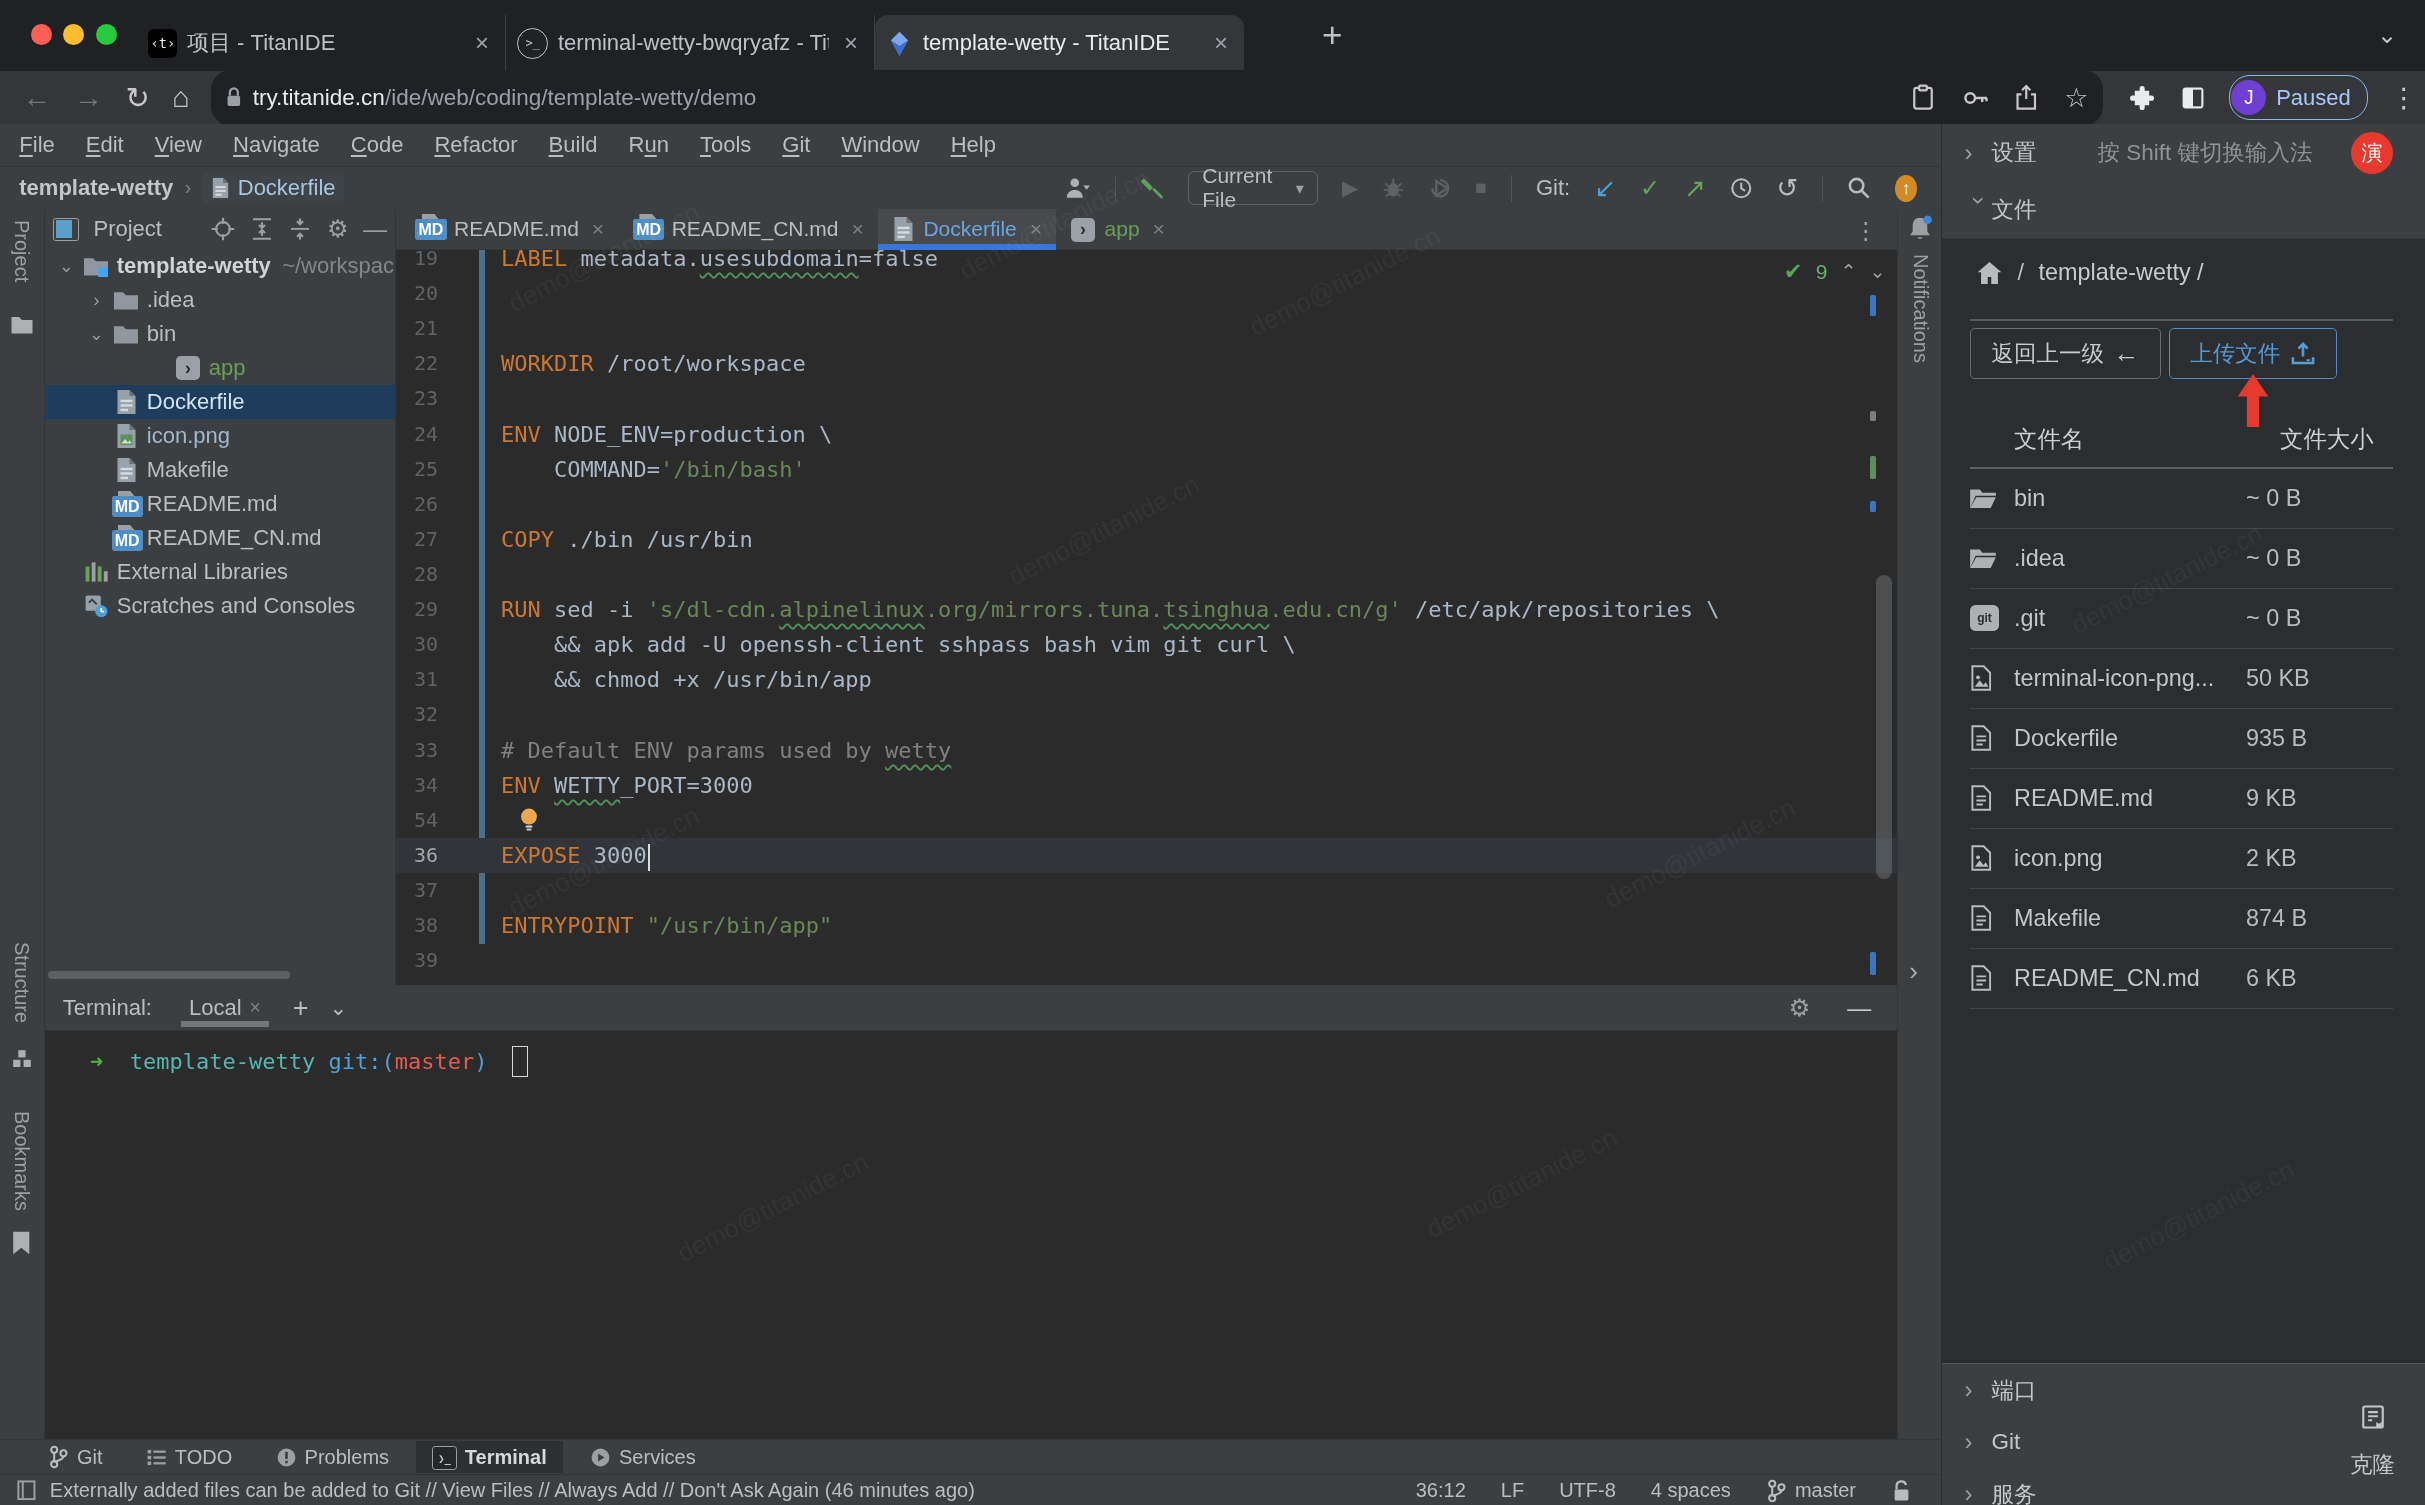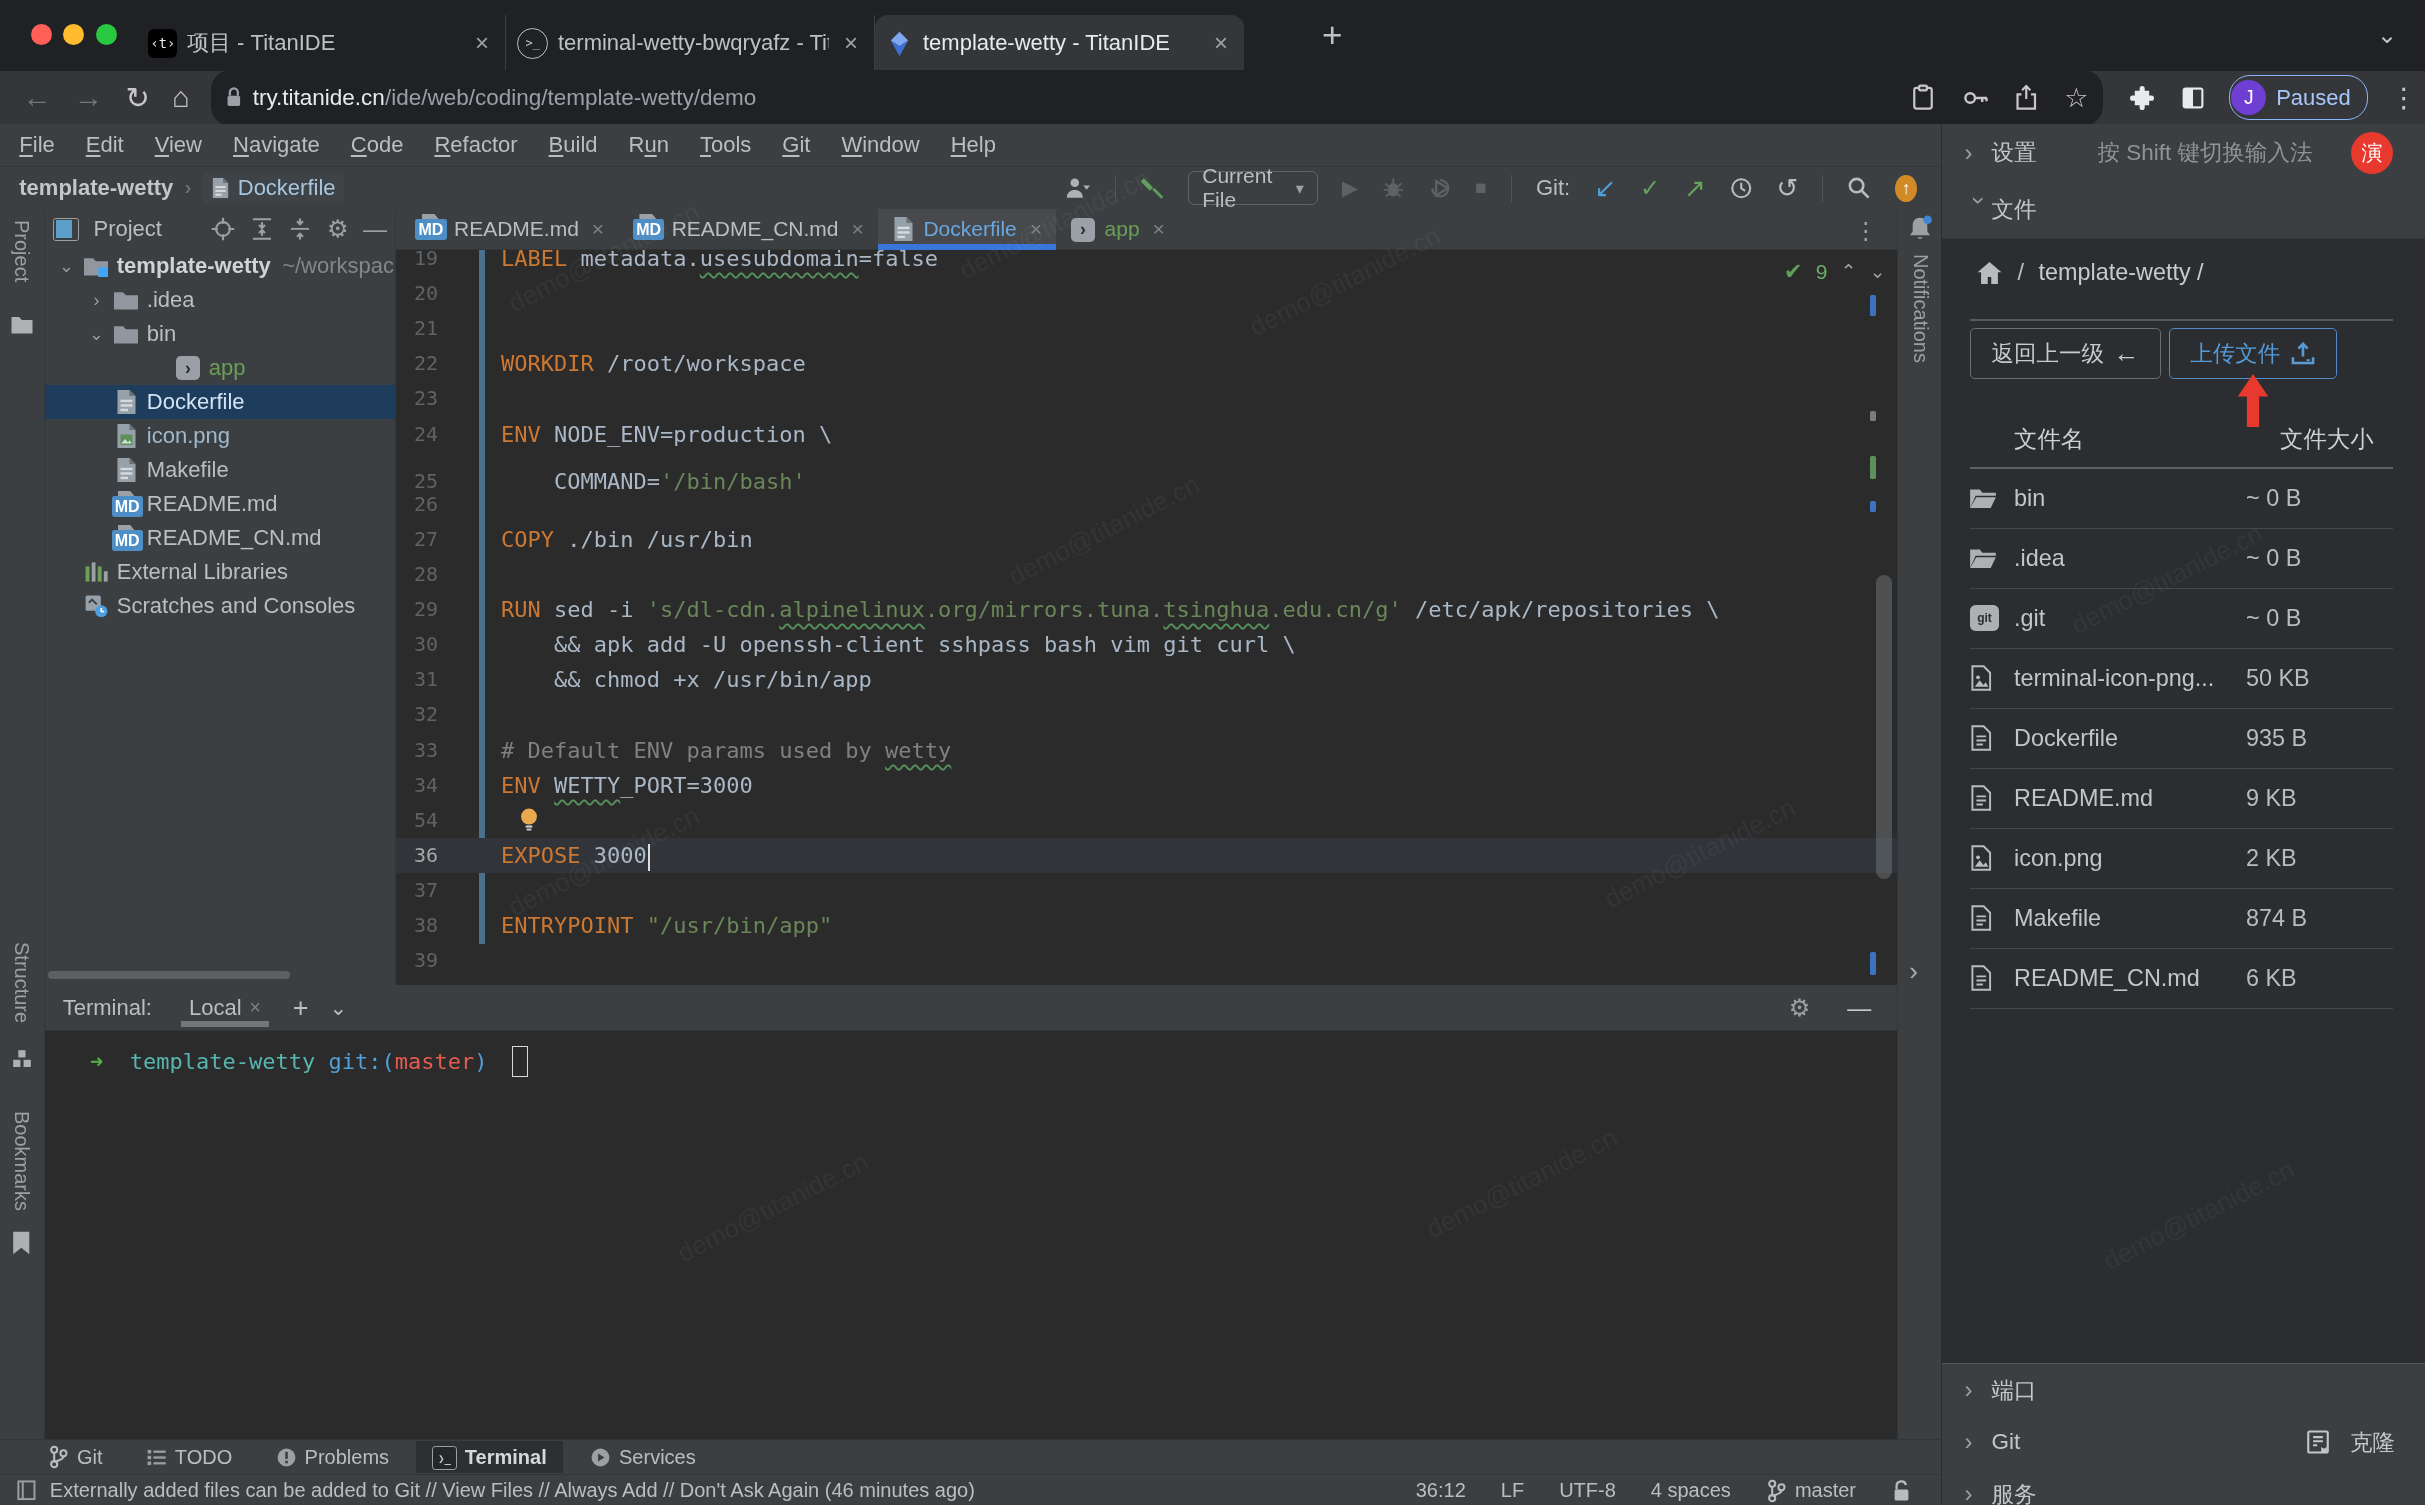--- a/index.html
+++ b/index.html
@@ -168,21 +168,21 @@
   #fthr{height:1.6px;background:#5f6264;margin:0 34px 0 28px;}
   .frow{display:flex;align-items:center;height:59px;color:#c3c5c7;border-bottom:0.8px solid #45484a;margin:0 34px 0 28px;}
   .frow .fic{width:44px;display:flex;}
   .frow .fname{margin-left:0;}
   .frow .fsize{color:#b9bbbd;}
   .gitic{width:29px;height:26px;background:#aeb1b4;color:#2b2d30;border-radius:5.6px;font-size:12px;font-weight:bold;display:inline-flex;align-items:center;justify-content:center;}
   #rsections{position:absolute;left:0;top:1239px;width:485px;height:143px;background:#3c3f41;border-top:0.8px solid #55585a;}
   .rsec{display:flex;align-items:center;height:52px;font-size:22.5px;color:#c4c6c8;}
   .rsec .chev{width:27px;margin-left:22.5px;color:#9da0a3;font-size:24px;}
   .rsec .grow{flex:1;}
-  .rsec .action{display:flex;align-items:center;gap:19px;margin-right:32px;}
+  .rsec .action{display:flex;align-items:center;gap:19px;margin-right:32px;flex-direction:column;}
 
   .mdic{position:relative;width:29px;height:26px;display:inline-block;}
   .mdic .pg{position:absolute;left:6.4px;top:0;width:17.7px;height:14.5px;background:#9aa0a6;clip-path:polygon(0 0,70% 0,100% 45%,100% 100%,0 100%);}
   .mdic .bg{position:absolute;left:0;bottom:0;background:#4e8ec6;color:#fff;font-size:16px;font-weight:bold;padding:0.8px 3.2px;border-radius:2.4px;line-height:1.2;}
   .execic{width:24px;height:24px;background:#9aa0a6;color:#2b2b2b;border-radius:4.8px;font-size:17.7px;font-weight:bold;display:inline-flex;align-items:center;justify-content:center;}
   .termtabic{width:22.5px;height:22.5px;background:#25282a;border:0.8px solid #9da0a3;color:#c6c9cb;border-radius:3.2px;font-size:10.5px;display:inline-flex;align-items:center;justify-content:center;font-family:"DejaVu Sans Mono",monospace;}
 
   .wm{position:absolute;color:#cfd8e3;opacity:.05;font-size:26px;transform:rotate(-27deg);white-space:nowrap;pointer-events:none;}
 </style>
 </head>
@@ -572,21 +572,21 @@
       <div id="etabkebab">⋮</div>
       <div id="ebody">
         <div id="vcsbar"></div>
         <div id="codelines">
             <div class="cl" style="top: 0px;"><span class="num">19</span><span class="codetxt"><span class="kw">LABEL</span><span class="pl"> metadata.</span><span class="pl wavy">usesubdomain</span><span class="pl">=false</span></span></div>
             <div class="cl" style="top: 35px;"><span class="num">20</span></div>
             <div class="cl" style="top: 70px;"><span class="num">21</span><span class="codetxt"></span></div>
             <div class="cl" style="top: 105px;"><span class="num">22</span><span class="codetxt"><span class="kw">WORKDIR</span><span class="pl"> /root/workspace</span></span></div>
             <div class="cl" style="top: 140px;"><span class="num">23</span><span class="codetxt"></span></div>
             <div class="cl" style="top: 176px;"><span class="num">24</span><span class="codetxt"><span class="kw">ENV</span><span class="pl"> NODE_ENV=production \</span></span></div>
-            <div class="cl" style="top: 223px;"><span class="num">25</span><span class="codetxt"><span class="pl">    COMMAND=</span><span class="str">'/bin/bash'</span></span></div>
+            <div class="cl" style="top: 211px;"><span class="num">25</span><span class="codetxt"><span class="pl">    COMMAND=</span><span class="str">'/bin/bash'</span></span></div>
             <div class="cl" style="top: 246px;"><span class="num">26</span><span class="codetxt"></span></div>
             <div class="cl" style="top: 281px;"><span class="num">27</span><span class="codetxt"><span class="kw">COPY</span><span class="pl"> ./bin /usr/bin</span></span></div>
             <div class="cl" style="top: 316px;"><span class="num">28</span><span class="codetxt"></span></div>
             <div class="cl" style="top: 351px;"><span class="num">29</span><span class="codetxt"><span class="kw">RUN</span><span class="pl"> sed -i </span><span class="str">'s/dl-cdn.</span><span class="str wavy">alpinelinux</span><span class="str">.org/mirrors.tuna.</span><span class="str wavy">tsinghua</span><span class="str">.edu.cn/g'</span><span class="pl"> /etc/apk/repositories \</span></span></div>
             <div class="cl" style="top: 386px;"><span class="num">30</span><span class="codetxt"><span class="pl">    &amp;&amp; apk add -U openssh-client sshpass bash vim git curl \</span></span></div>
             <div class="cl" style="top: 421px;"><span class="num">31</span><span class="codetxt"><span class="pl">    &amp;&amp; chmod +x /usr/bin/app</span></span></div>
             <div class="cl" style="top: 456px;"><span class="num">32</span><span class="codetxt"></span></div>
             <div class="cl" style="top: 492px;"><span class="num">33</span><span class="codetxt"><span class="cm"># Default ENV params used by </span><span class="cm wavy">wetty</span></span></div>
             <div class="cl" style="top: 527px;"><span class="num">34</span><span class="codetxt"><span class="kw">ENV</span><span class="pl"> </span><span class="pl wavy">WETTY</span><span class="pl">_PORT=3000</span></span></div>
             <div class="cl" style="top: 562px;"><span class="num">54</span><span class="bulb"><svg width="24" height="27" viewBox="0 0 15 17">

